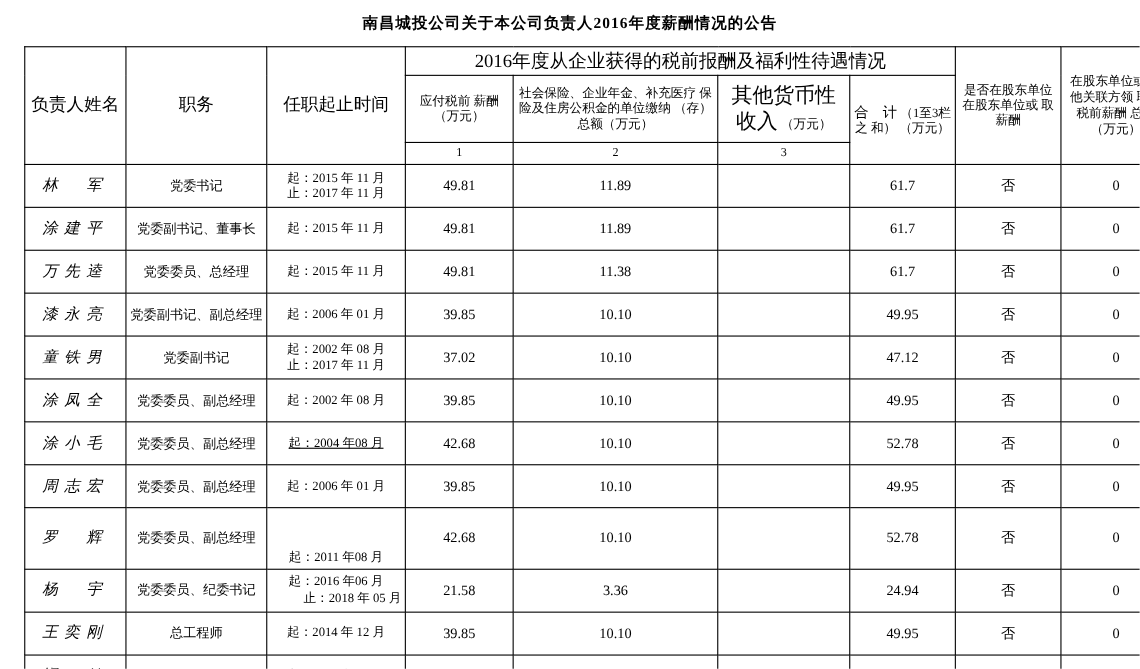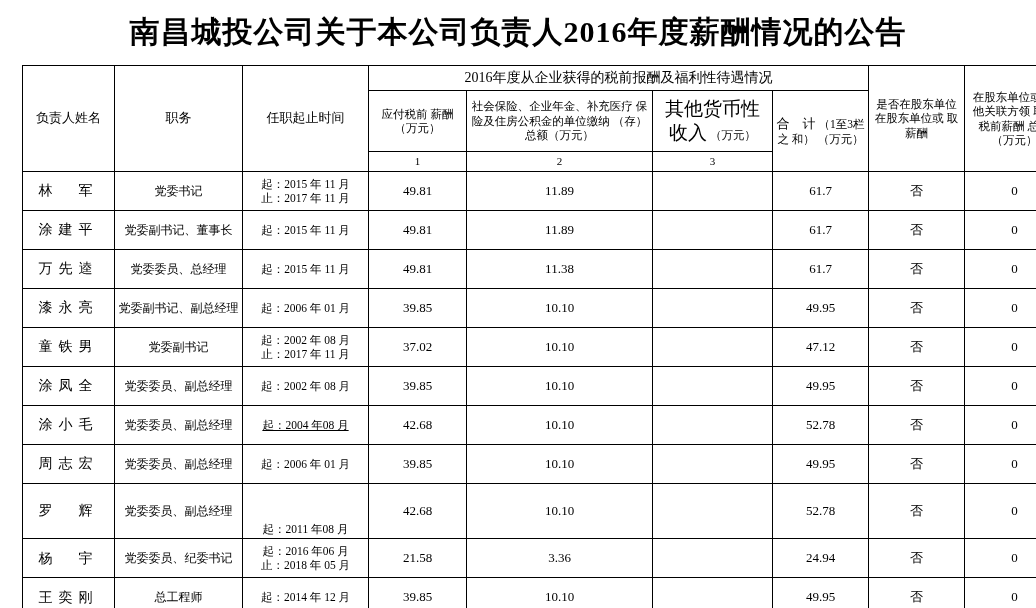--- a/index.html
+++ b/index.html
@@ -15,21 +15,21 @@
     overflow: hidden;
   }
   .page {
     position: relative;
     width: 1036px;
     height: 608px;
     box-sizing: border-box;
   }
   .doc-title {
     text-align: center;
-    font-size: 30px;
+    font-size: 14px;
     font-weight: bold;
     letter-spacing: 1px;
     padding-top: 12px;
     padding-bottom: 12px;
     font-family: "Liberation Serif", "DejaVu Serif", serif;
   }
   .table-wrap {
     padding: 0 22px;
   }
   table.pay {
@@ -41,25 +41,25 @@
   table.pay th, table.pay td {
     border: 1px solid #000000;
     text-align: center;
     vertical-align: middle;
     padding: 2px 3px;
     line-height: 1.25;
     font-weight: normal;
   }
   
   .hdr-group {
-    font-size: 14px;
+    font-size: 17px;
     height: 20px;
   }
   .hdr-main {
-    font-size: 13px;
+    font-size: 16px;
     height: 62px;
   }
   .hdr-sub {
     font-size: 11.5px;
     line-height: 1.3;
   }
   .hdr-num {
     font-size: 11px;
     height: 15px;
   }
@@ -72,20 +72,21 @@
   col.c-other  { width: 120px; }
   col.c-total  { width: 96px; }
   col.c-other2 { width: 96px; }
   col.c-rel    { width: 100px; }
 
   td.name-cell {
     font-size: 14px;
     letter-spacing: 6px;
     padding-left: 6px;
     height: 34px;
+    font-style: italic;
   }
   td.post-cell {
     font-size: 12px;
   }
   td.term-cell {
     font-size: 11.5px;
     text-align: left;
     padding-left: 14px;
     line-height: 1.3;
   }
@@ -283,21 +284,21 @@
             <td class="num-cell"></td>
             <td class="num-cell">52.78</td>
             <td class="yn-cell">否</td>
             <td class="num-cell">0</td>
           </tr>
           <tr>
             <td class="name-cell">杨　宇</td>
             <td class="post-cell">党委委员、纪委书记</td>
             <td class="term-cell">
               <span style="display: block;">起：2016 年06 月</span>
-              <span style="display: block;">止：2018 年 05 月</span>
+              <span style="display: block; text-align: right;">止：2018 年 05 月</span>
             </td>
             <td class="num-cell">21.58</td>
             <td class="num-cell">3.36</td>
             <td class="num-cell"></td>
             <td class="num-cell">24.94</td>
             <td class="yn-cell">否</td>
             <td class="num-cell">0</td>
           </tr>
           <tr>
             <td class="name-cell">王奕刚</td>

